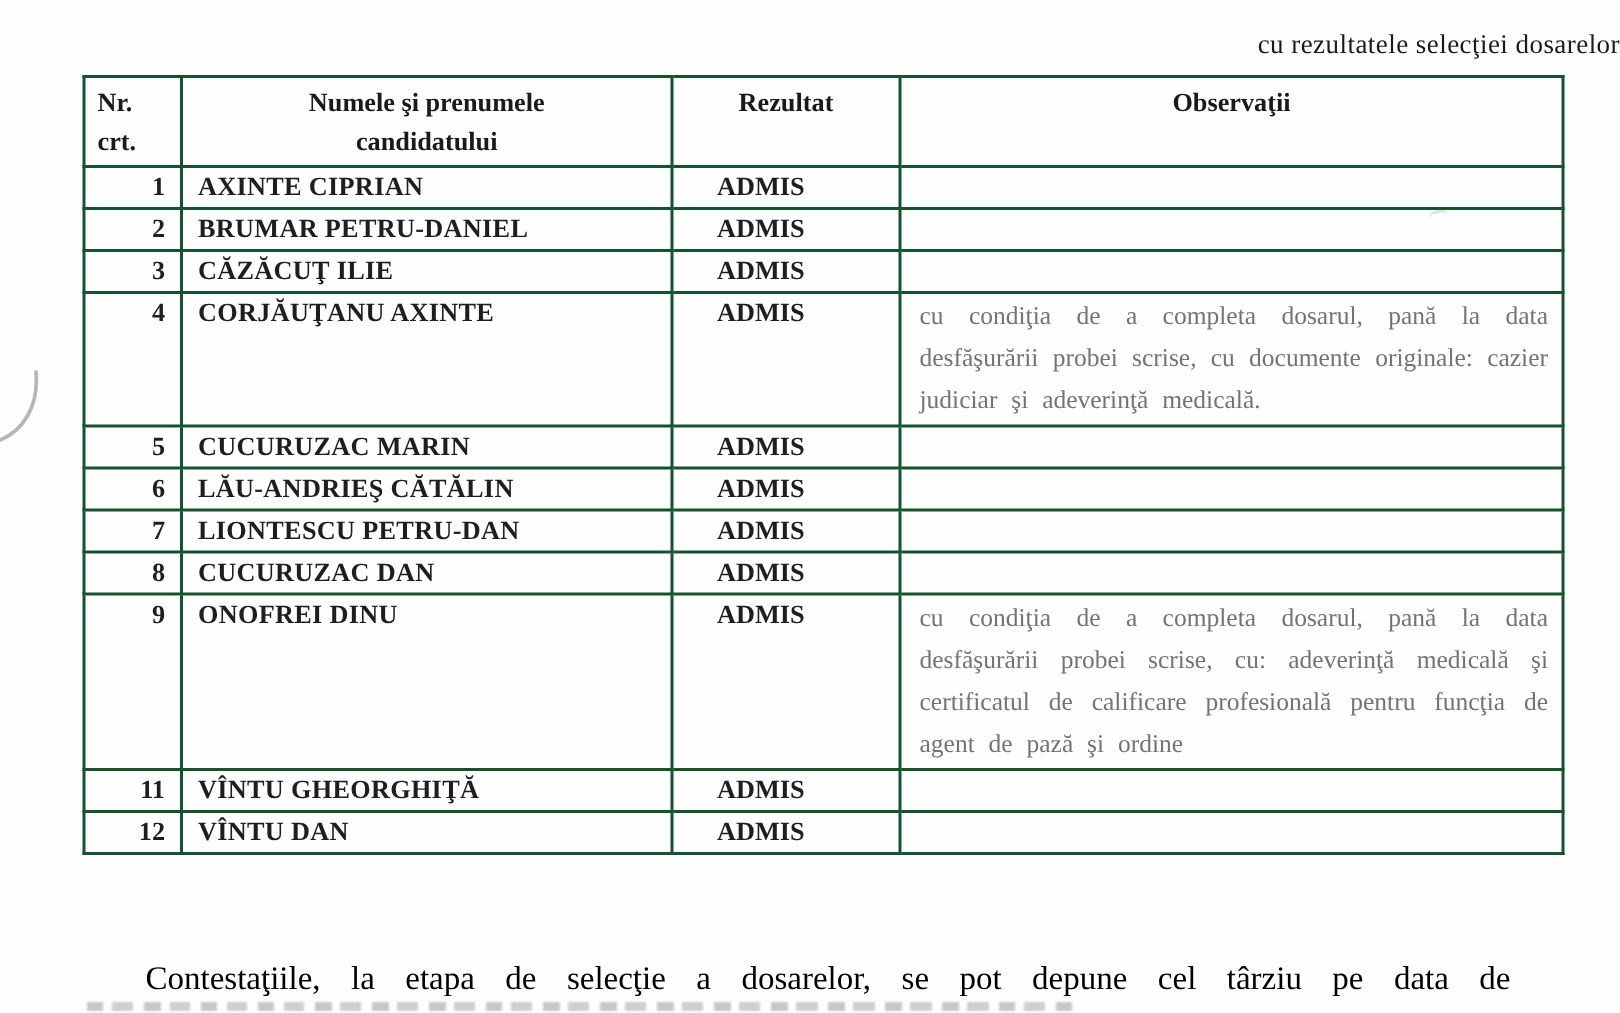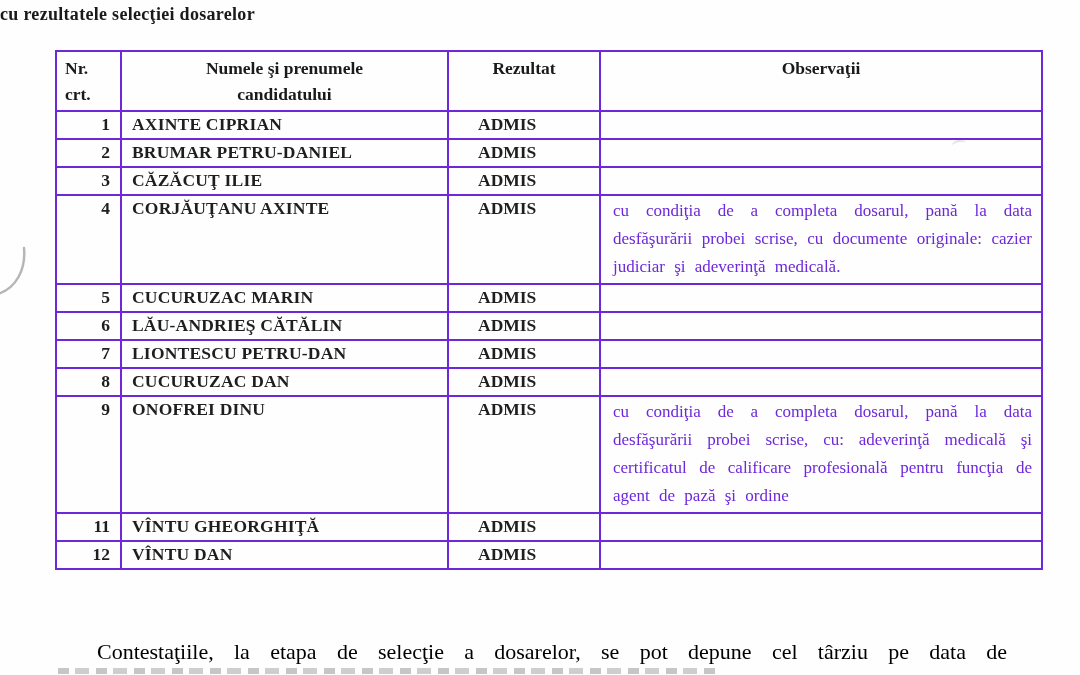--- a/index.html
+++ b/index.html
@@ -11,41 +11,41 @@
     position: relative;
     width: 1080px;
     height: 675px;
     background: #fefefe;
     overflow: hidden;
     font-family: "Liberation Serif", serif;
     color: #1e1e1e;
   }
   .doc-title {
     margin: 0;
-    padding-top: 4px;
-    text-align: left;
+    padding-top: 19px;
+    text-align: right;
     font-size: 18px;
-    font-weight: bold;
+    font-weight: normal;
     letter-spacing: 0.3px;
     color: #1a1a1a;
   }
   table.results {
     position: absolute;
     left: 55px;
     top: 50px;
     width: 986px;
     border-collapse: collapse;
     table-layout: fixed;
   }
   .results col.c-nr     { width: 65px;  }
   .results col.c-name   { width: 327px; }
   .results col.c-result { width: 152px; }
   .results col.c-obs    { width: 442px; }
   .results th, .results td {
-    border: 2px solid #6d28d9;
+    border: 2px solid #14532d;
     vertical-align: top;
     overflow: hidden;
     margin-left: 12px;
   }
   .results th {
     font-size: 17.5px;
     font-weight: bold;
     padding: 3px 4px 2px;
     line-height: 26px;
     height: 53px;
@@ -77,21 +77,21 @@
     font-weight: bold;
     padding-left: 29px;
     border-radius: 10px;
   }
   .results td.obs {
     text-align: justify;
     font-size: 17px;
     line-height: 28px;
     padding: 1px 9px 2px 12px;
     word-spacing: 5px;
-    color: #6d28d9;
+    color: #737373;
   }
   .footer-para {
     position: absolute;
     left: 55px;
     top: 641px;
     width: 952px;
     margin: 0;
     font-size: 22px;
     line-height: 21px;
     text-indent: 42px;

